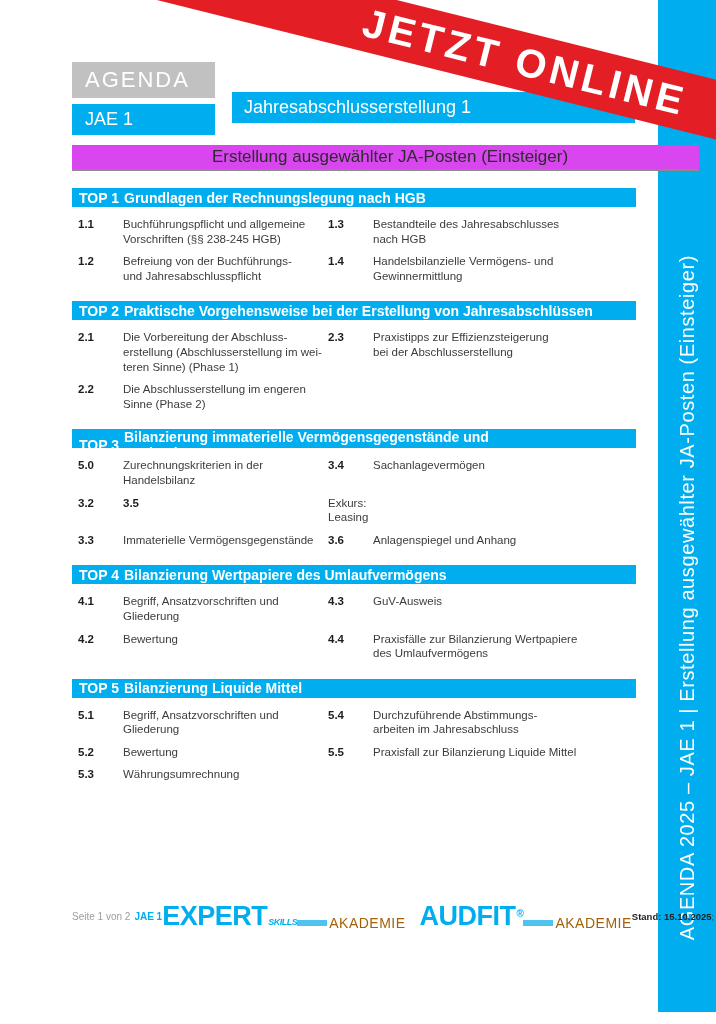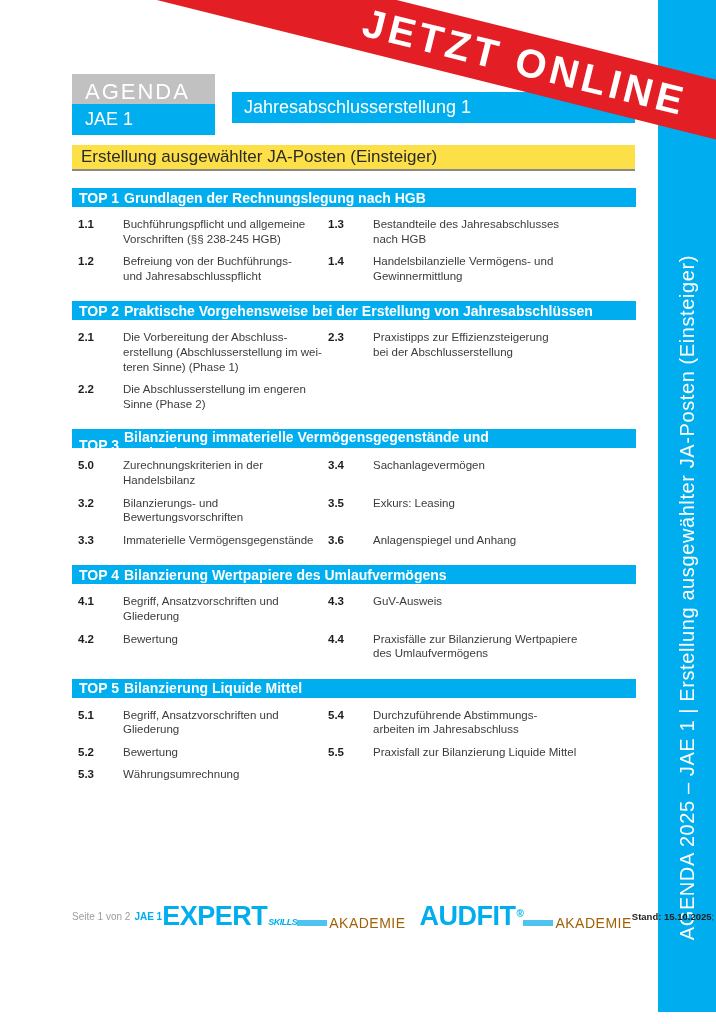--- a/index.html
+++ b/index.html
@@ -24,34 +24,34 @@
     background:#E31E24; transform:rotate(14deg); transform-origin:top left;
     z-index:10; display:flex; align-items:center; justify-content:center;
     padding-left:70px;
   }
   .banner-text { color:#ffffff; font-weight:bold; font-size:40px; letter-spacing:4px; white-space:nowrap; }
 
   
   .agenda-box {
     position:absolute; left:72px; top:62px; width:143px; height:36px;
     background:#C1C1C1; color:#ffffff; font-size:22px; letter-spacing:2px;
-    line-height:36px; padding-left:13px; z-index:2;margin-top:12px;
+    line-height:36px; padding-left:13px; z-index:2;
   }
   .code-box {
     position:absolute; left:72px; top:104px; width:143px; height:31px;
     background:#00AEEF; color:#ffffff; font-size:18px; line-height:31px; padding-left:13px; z-index:2;
   }
   .title-box {
     position:absolute; left:232px; top:92px; width:403px; height:31px;
     background:#00AEEF; color:#ffffff; font-size:18px; line-height:31px; padding-left:12px; z-index:2;
   }
   .subtitle-bar {
-    position:absolute; left:72px; top:145px; width:563px; height:26px;
-    background:#fde047; border-bottom:2px solid #8A8A8A;
-    color:#2B2B2B; font-size:17px; line-height:24px; padding-left:9px; z-index:2;
+    position:absolute; left:72px; top:145px; width:627px; height:26px;
+    background:#d946ef; border-bottom:2px solid #8A8A8A;
+    color:#2B2B2B; font-size:17px; line-height:24px; padding-left:9px; z-index:2;text-align:center;
   }
 
   
   .content { position:absolute; left:72px; top:188px; width:564px; z-index:2; }
   .sec-bar {
     background:#00AEEF; color:#ffffff; height:19px;
     display:grid; grid-template-columns:45px 1fr; align-items:center;
     padding-left:7px; font-size:14px; font-weight:bold;
   }
   .sec-rows { padding:10px 0 0 6px; display:flex; flex-direction:column; gap:8px; margin-bottom:18px; }
@@ -147,22 +147,20 @@
     <div class="sec-rows">
       <div class="row">
         <div class="num">5.0</div>
         <div class="txt">Zurechnungskriterien in der
 Handelsbilanz</div>
         <div class="num">3.4</div>
         <div class="txt">Sachanlagevermögen</div>
       </div>
       <div class="row">
         <div class="num">3.2</div>
-        <div class="txt">Bilanzierungs- und
-Bewertungsvorschriften</div>
         <div class="num">3.5</div>
         <div class="txt">Exkurs: Leasing</div>
       </div>
       <div class="row">
         <div class="num">3.3</div>
         <div class="txt">Immaterielle Vermögensgegenstände</div>
         <div class="num">3.6</div>
         <div class="txt">Anlagenspiegel und Anhang</div>
       </div>
     </div>

